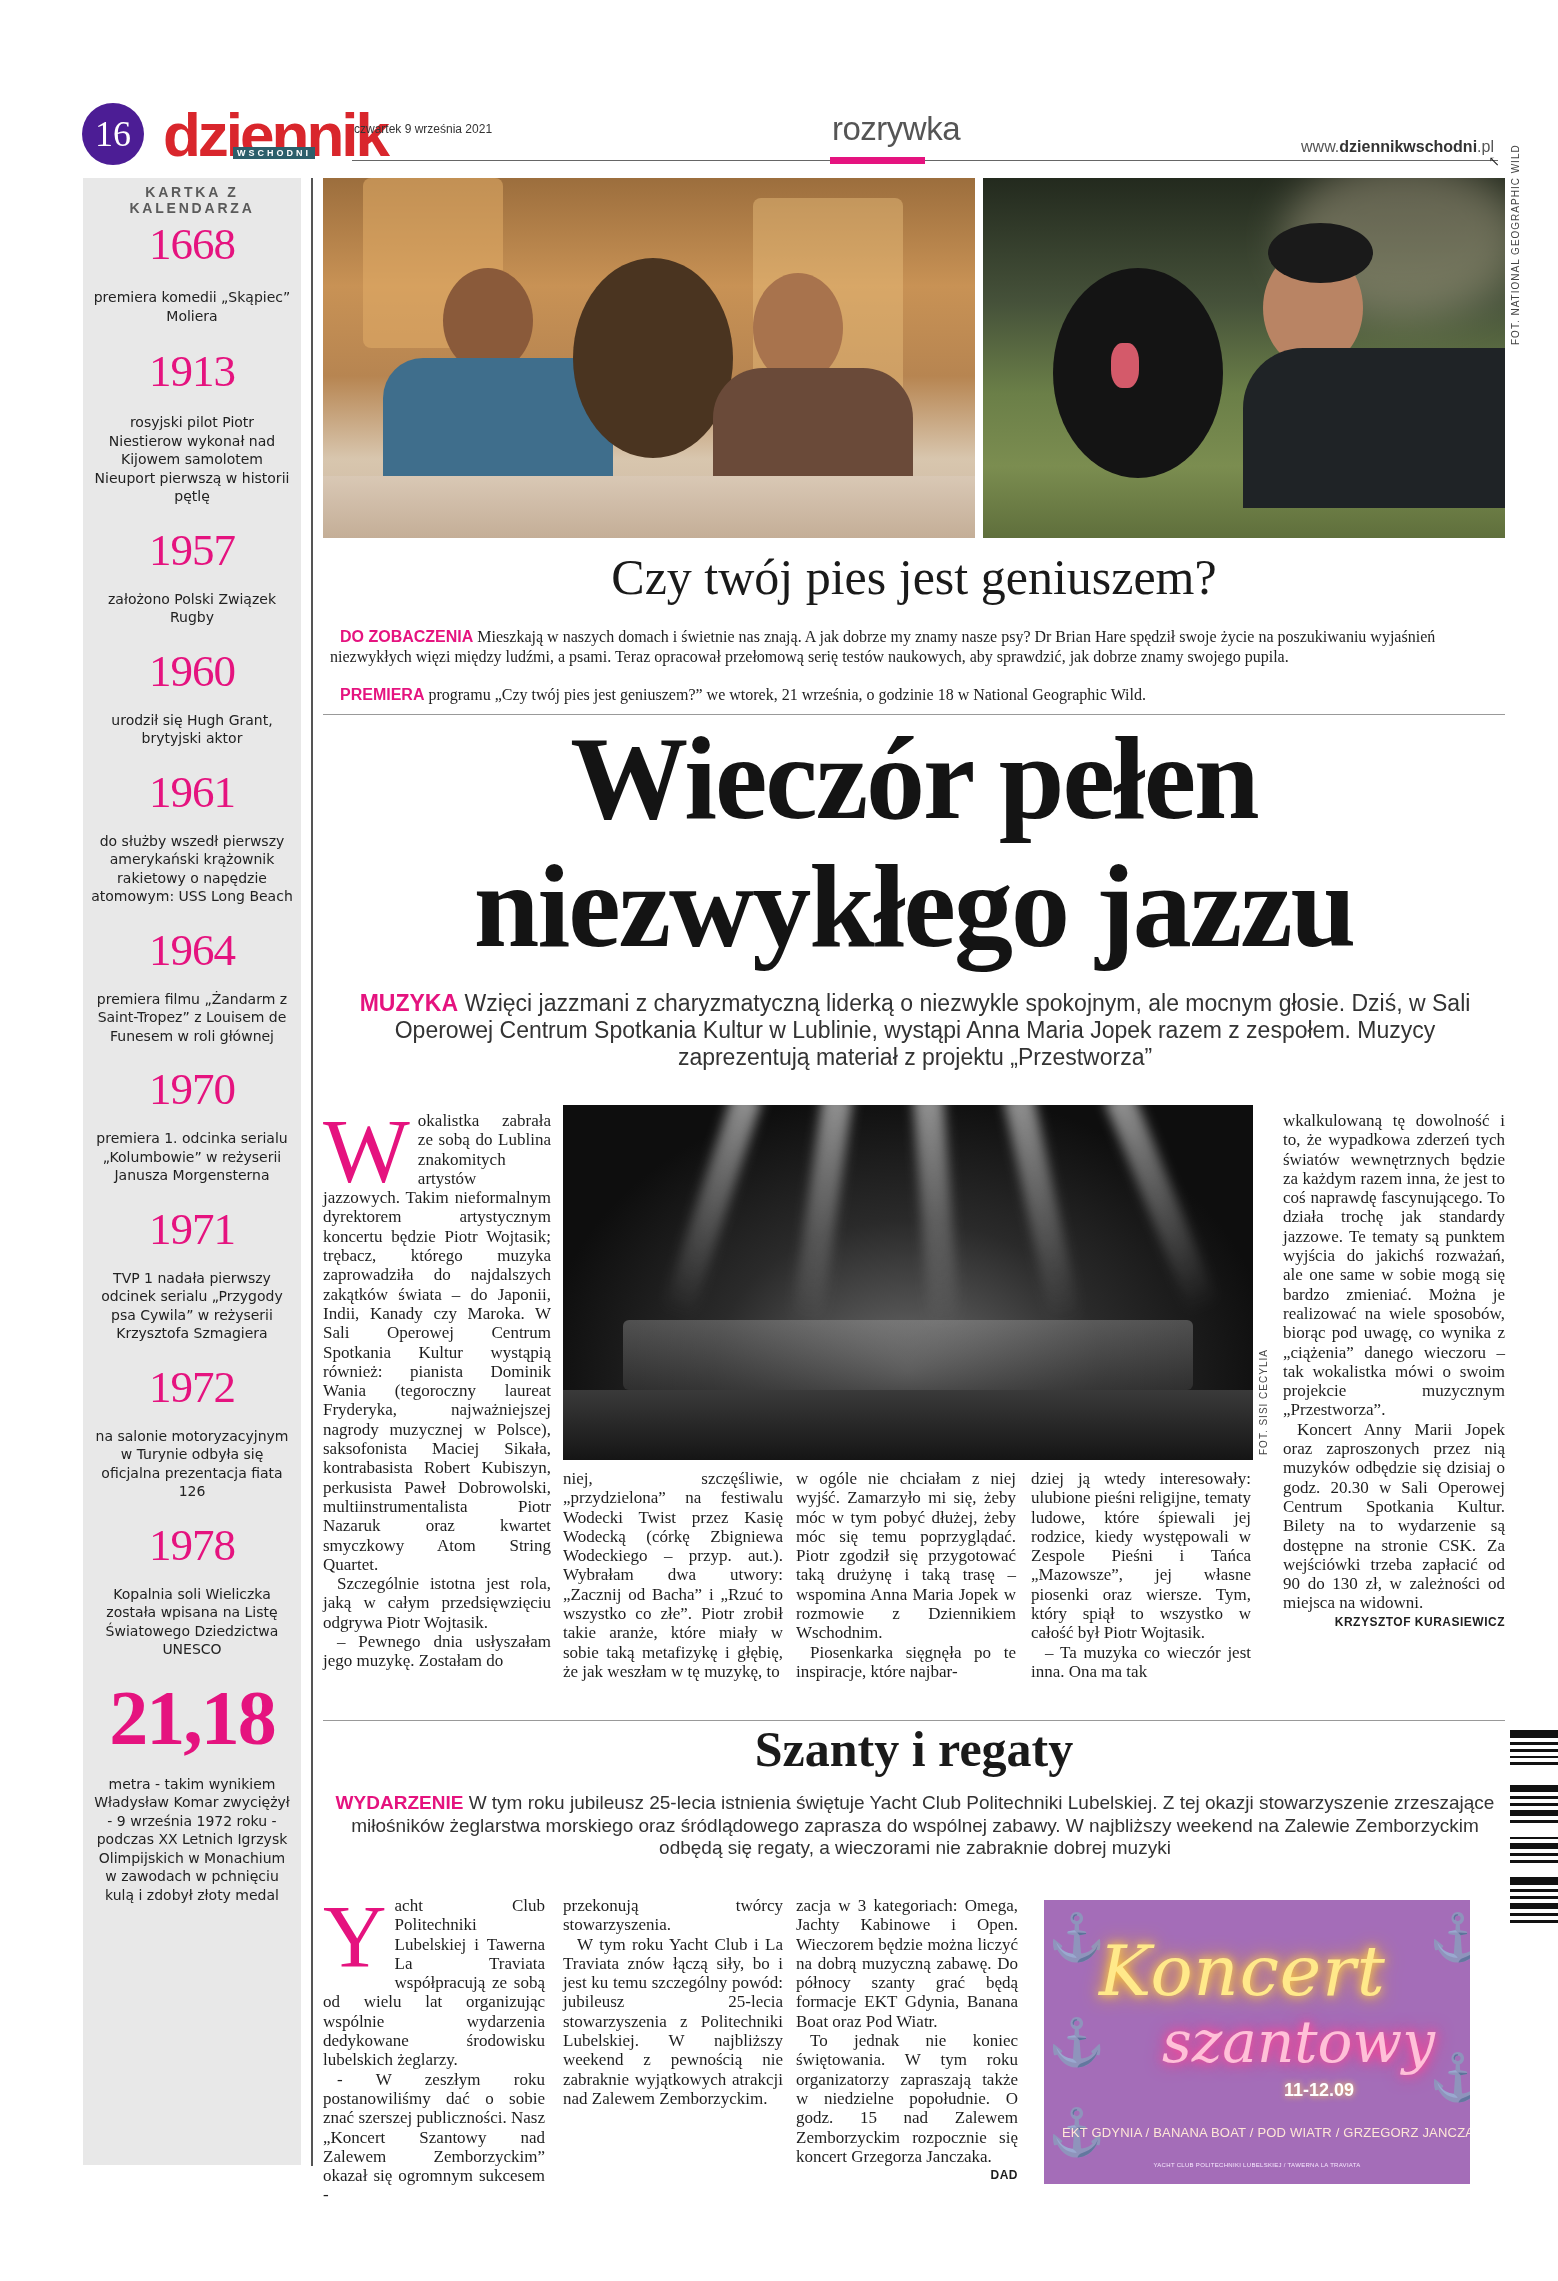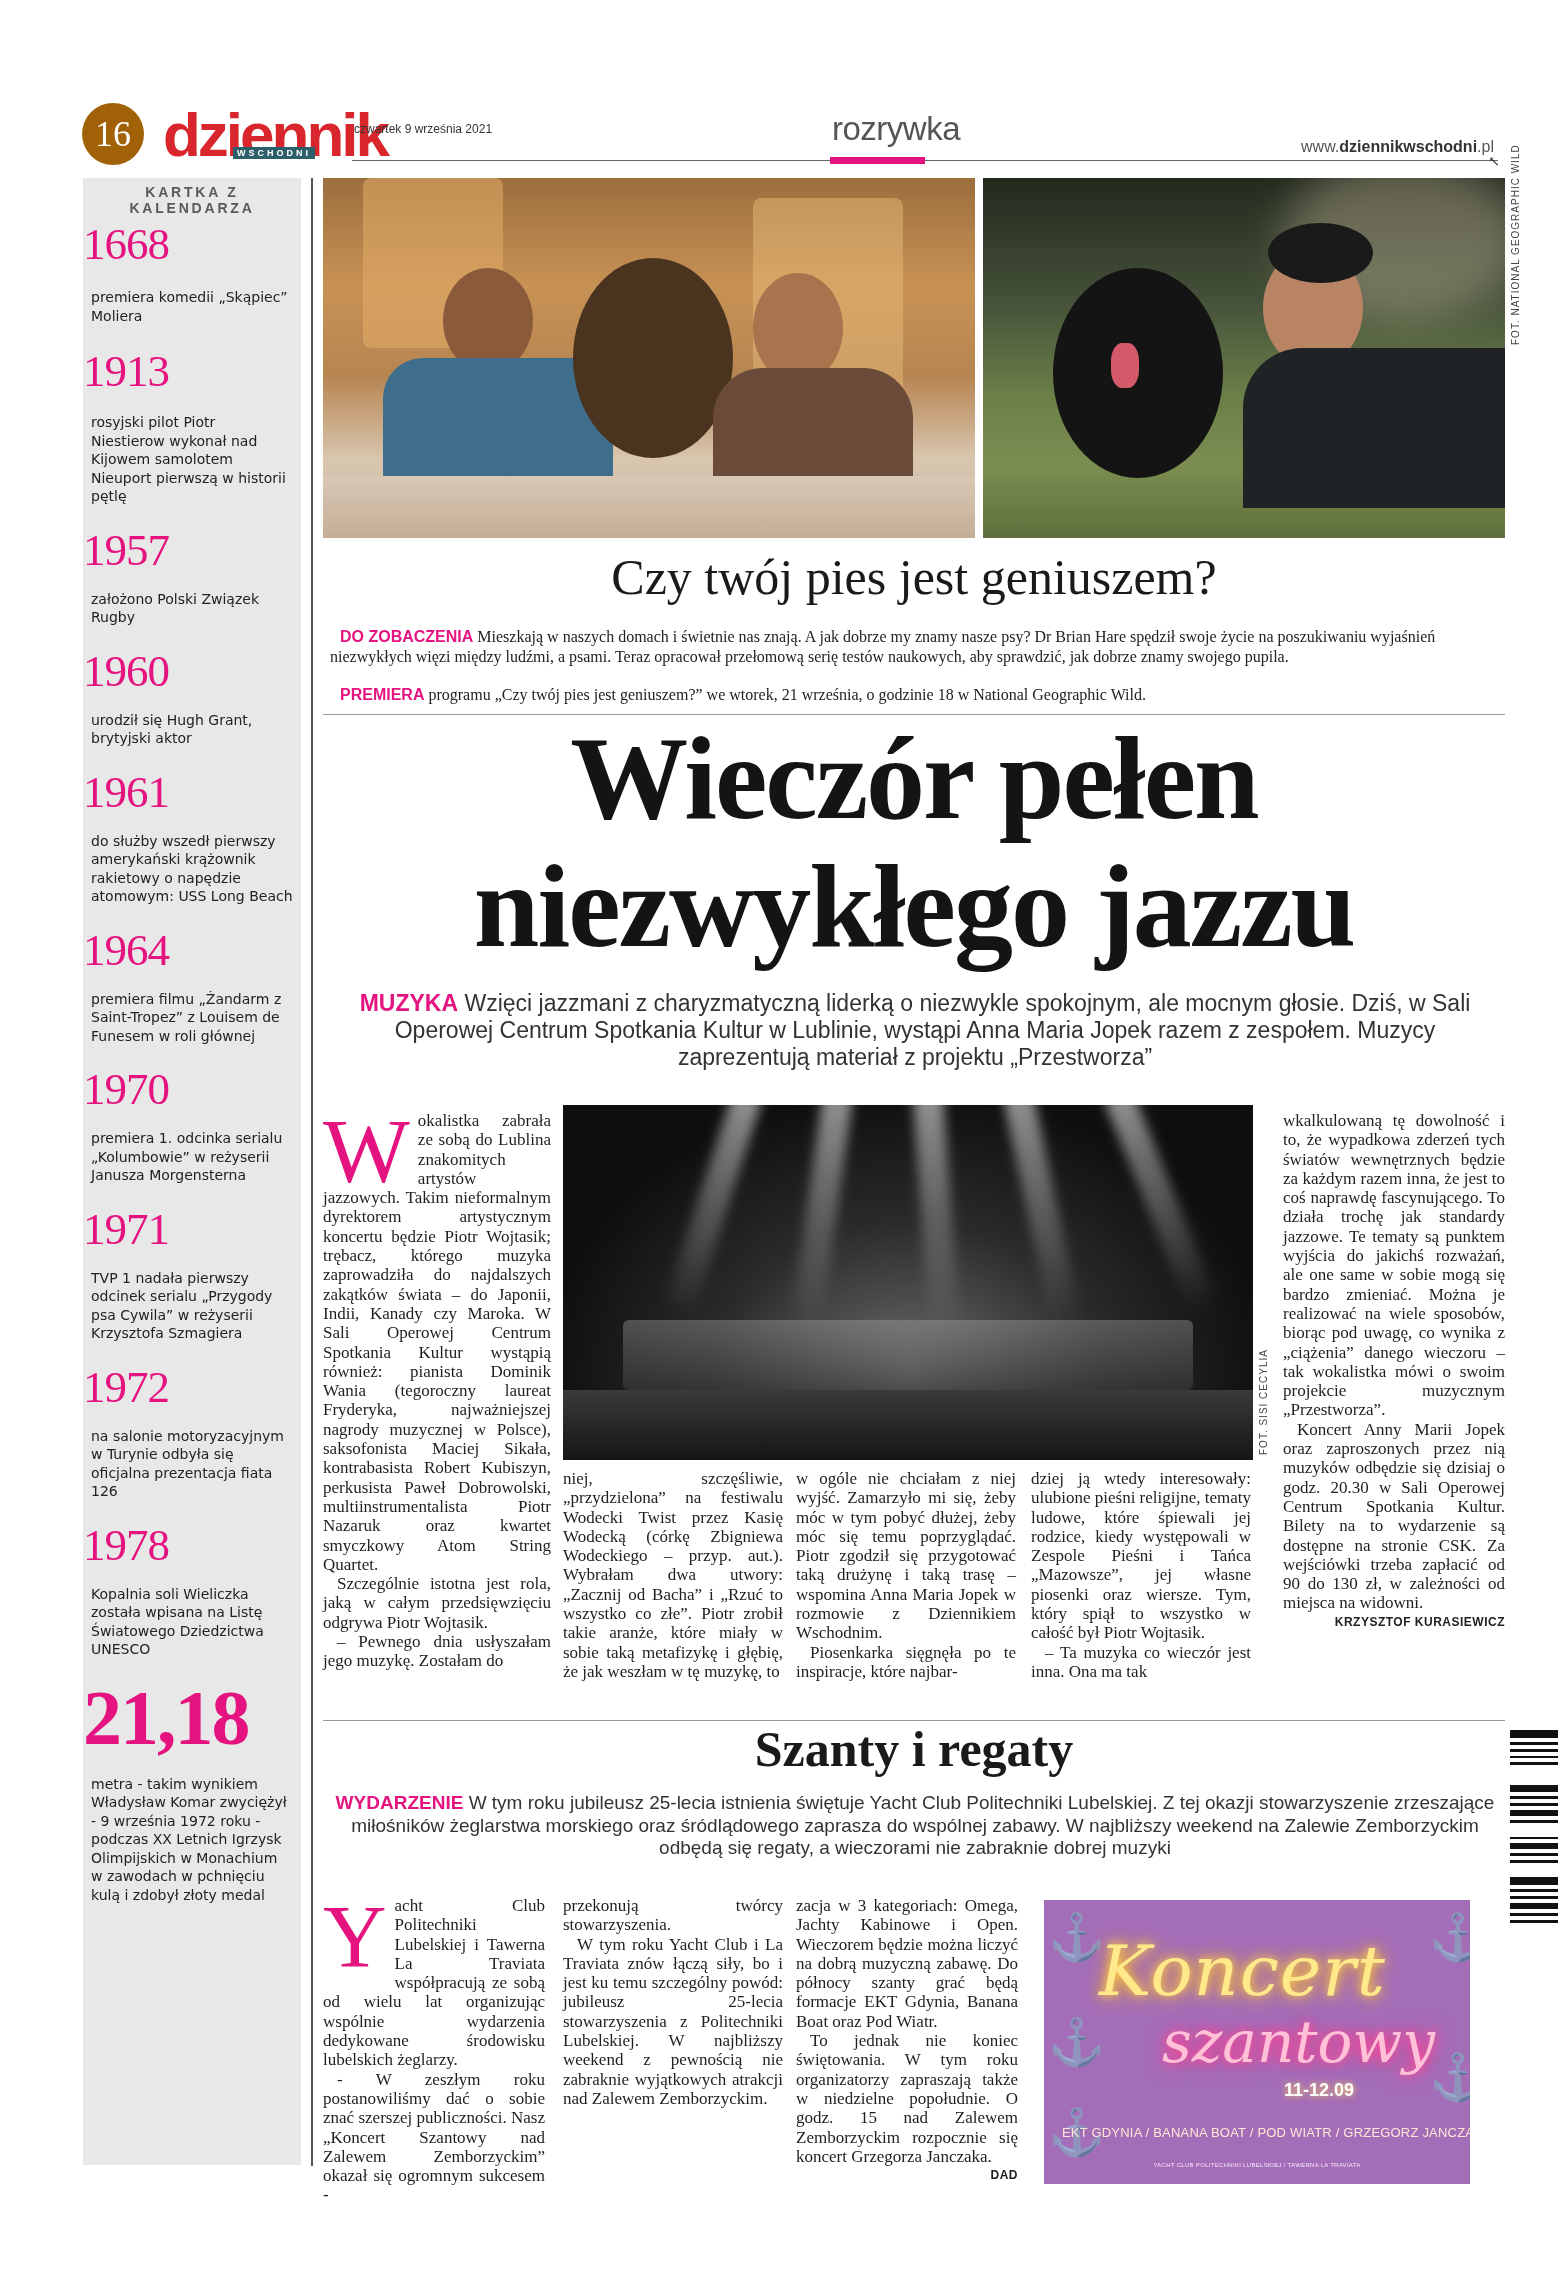--- a/index.html
+++ b/index.html
@@ -1,39 +1,39 @@
 <!DOCTYPE html>
 <html><head>
 <meta charset="utf-8">
 <style>
   * { box-sizing: border-box; margin: 0; padding: 0; }
   html, body { width: 1558px; height: 2281px; background: #ffffff; overflow: hidden; }
   body { position: relative; font-family: "DejaVu Serif", serif; color: #1c1c1c; }
 
   
   .page-num { position: absolute; left: 82px; top: 103px; width: 62px; height: 62px; border-radius: 50%;
-    background: #a16207; color: #fff; font-family: "Liberation Serif", serif; font-size: 36px;
+    background: #4c1d95; color: #fff; font-family: "Liberation Serif", serif; font-size: 36px;
     display: flex; align-items: center; justify-content: center; }
   .logo { position: absolute; left: 163px; top: 100px; height: 70px; }
   .logo-word { font-family: "Liberation Sans", sans-serif; font-weight: 700; font-size: 62px; color: #d9262c;
     letter-spacing: -3px; line-height: 70px; transform: scaleX(1.0); display: inline-block; }
   .logo-sub { position: absolute; left: 70px; top: 47px; background: #2d5f6b; color: #fff; font-family: "Liberation Sans", sans-serif;
     font-size: 9px; font-weight: 700; letter-spacing: 3px; padding: 1px 4px; }
   .header-date { position: absolute; left: 354px; top: 122px; font-family: "Liberation Sans", sans-serif; font-size: 12px; color: #333; }
   .header-rule { position: absolute; left: 352px; right: 60px; top: 160px; border-top: 1.5px solid #666; }
   .section-name { position: absolute; left: 832px; top: 110px; font-family: "Liberation Sans", sans-serif; font-size: 33px; color: #555; font-weight: 300; letter-spacing: -0.5px; }
   .section-bar { position: absolute; left: 830px; top: 157px; width: 95px; height: 7px; background: #e5137f; }
   .site-url { position: absolute; right: 64px; top: 138px; font-family: "Liberation Sans", sans-serif; font-size: 16px; color: #555; }
   .site-url b { color: #333; }
   .cursor-icon { position: absolute; right: 58px; top: 153px; font-size: 14px; color: #222; }
 
   
   .calendar { position: absolute; left: 83px; top: 178px; width: 218px; height: 1987px; background: #e8e8e8; }
   .cal-title { text-align: center; font-family: "Liberation Sans", sans-serif; font-weight: 700; font-size: 14px; letter-spacing: 2.8px; color: #5a5a5a; padding-top: 6px; height: 30px; }
-  .cal-entry { }
+  .cal-entry { text-align: center; }
   .cal-year { font-family: "Liberation Serif", serif; color: #e5137f; font-size: 45px; line-height: 52px; letter-spacing: -1px; }
   .cal-desc { font-family: "DejaVu Sans", sans-serif; font-size: 14px; line-height: 18.5px; color: #222; padding: 0 8px; }
   .cal-big { font-family: "Liberation Serif", serif; color: #e5137f; font-size: 78px; font-weight: 700; line-height: 90px; letter-spacing: -2px; }
   .col-divider { position: absolute; left: 311px; top: 178px; height: 1988px; border-left: 2px solid #555; }
 
   
   .photo { position: absolute; overflow: hidden; }
   .photo-1 { left: 323px; top: 178px; width: 652px; height: 360px;
     background: linear-gradient(180deg, #9c6e3d 0%, #c89255 30%, #b78551 55%, #d8c6ae 78%, #cbb6a0 100%); }
   .photo-2 { left: 983px; top: 178px; width: 522px; height: 360px;

